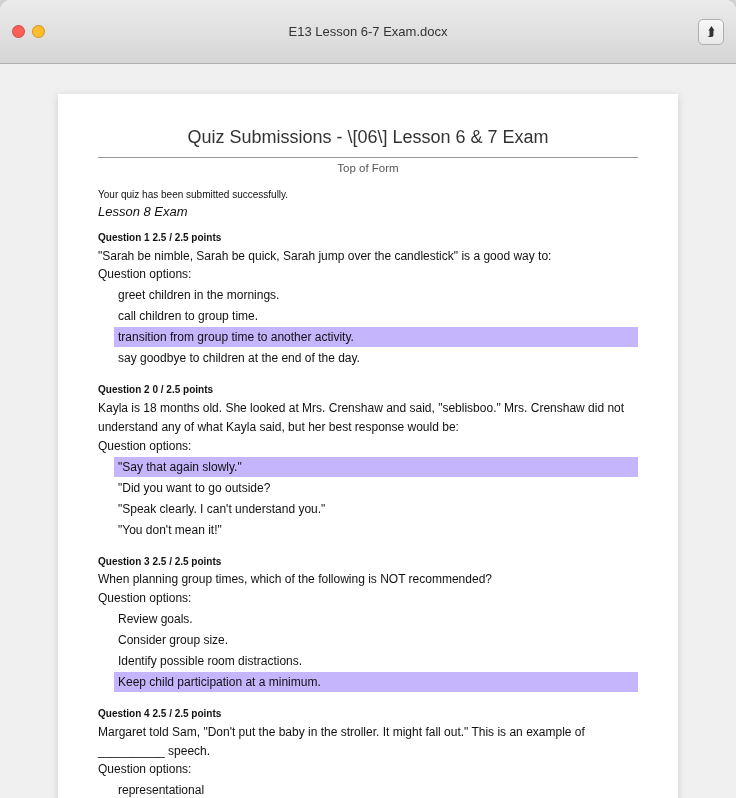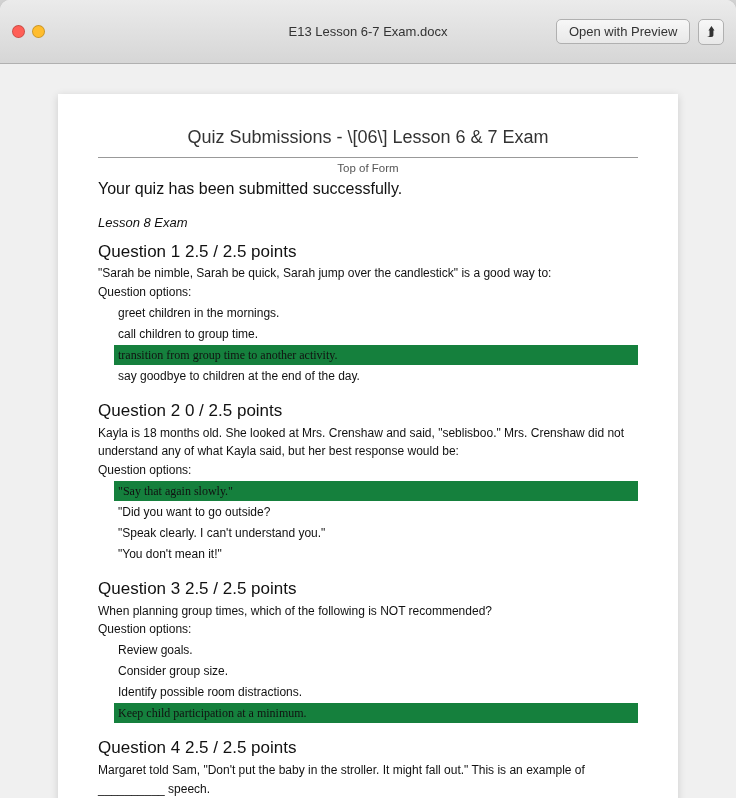--- a/index.html
+++ b/index.html
@@ -105,71 +105,69 @@
     .doc-header-title {
       font-size: 18px;
       color: #333;
     }
     .top-of-form {
       text-align: center;
       font-size: 11.5px;
       color: #555;
       border-top: 1px solid #999;
       padding-top: 2px;
+      margin-bottom: 10px;
     }
     .submitted-msg {
-      font-size: 16px;
-      margin-bottom: 12px;
+      font-size: 10px;
     }
     .lesson-title {
       font-size: 13px;
       font-style: italic;
       margin-bottom: 6px;
     }
     .question-block {
       margin-bottom: 12px;
     }
     .question-title {
-      font-weight: normal;
-      font-size: 17px;
+      font-weight: bold;
+      font-size: 10px;
     }
     .question-text {
       font-size: 12px;
       margin-bottom: 4px;
     }
     .question-options-label {
       font-size: 12px;
       margin-bottom: 2px;
     }
     .option {
       font-size: 12px;
       padding: 1px 4px;
       margin: 1px 0;
       display: block;
     }
     .option.highlighted {
-      background-color: #15803d;
-      font-family: Liberation Serif, serif;
+      background-color: #c4b5fd;
     }
     .option.indent {
       margin-left: 16px;
     }
   </style>
 </head>
 <body>
 
 <div class="window">
   <div class="titlebar">
     <div class="traffic-lights">
       <div class="traffic-light close"></div>
       <div class="traffic-light minimize"></div>
     </div>
     <span class="titlebar-title">E13 Lesson 6-7 Exam.docx</span>
     <div class="titlebar-actions">
-      <button class="open-with-preview-btn">Open with Preview</button>
       <button class="share-btn">
         <span>⮭</span>
       </button>
     </div>
   </div>
 
   <div class="content-area">
     <div class="document">
       <div class="doc-header">
         <span class="doc-header-title">Quiz Submissions - \[06\] Lesson 6 &amp; 7 Exam</span>

